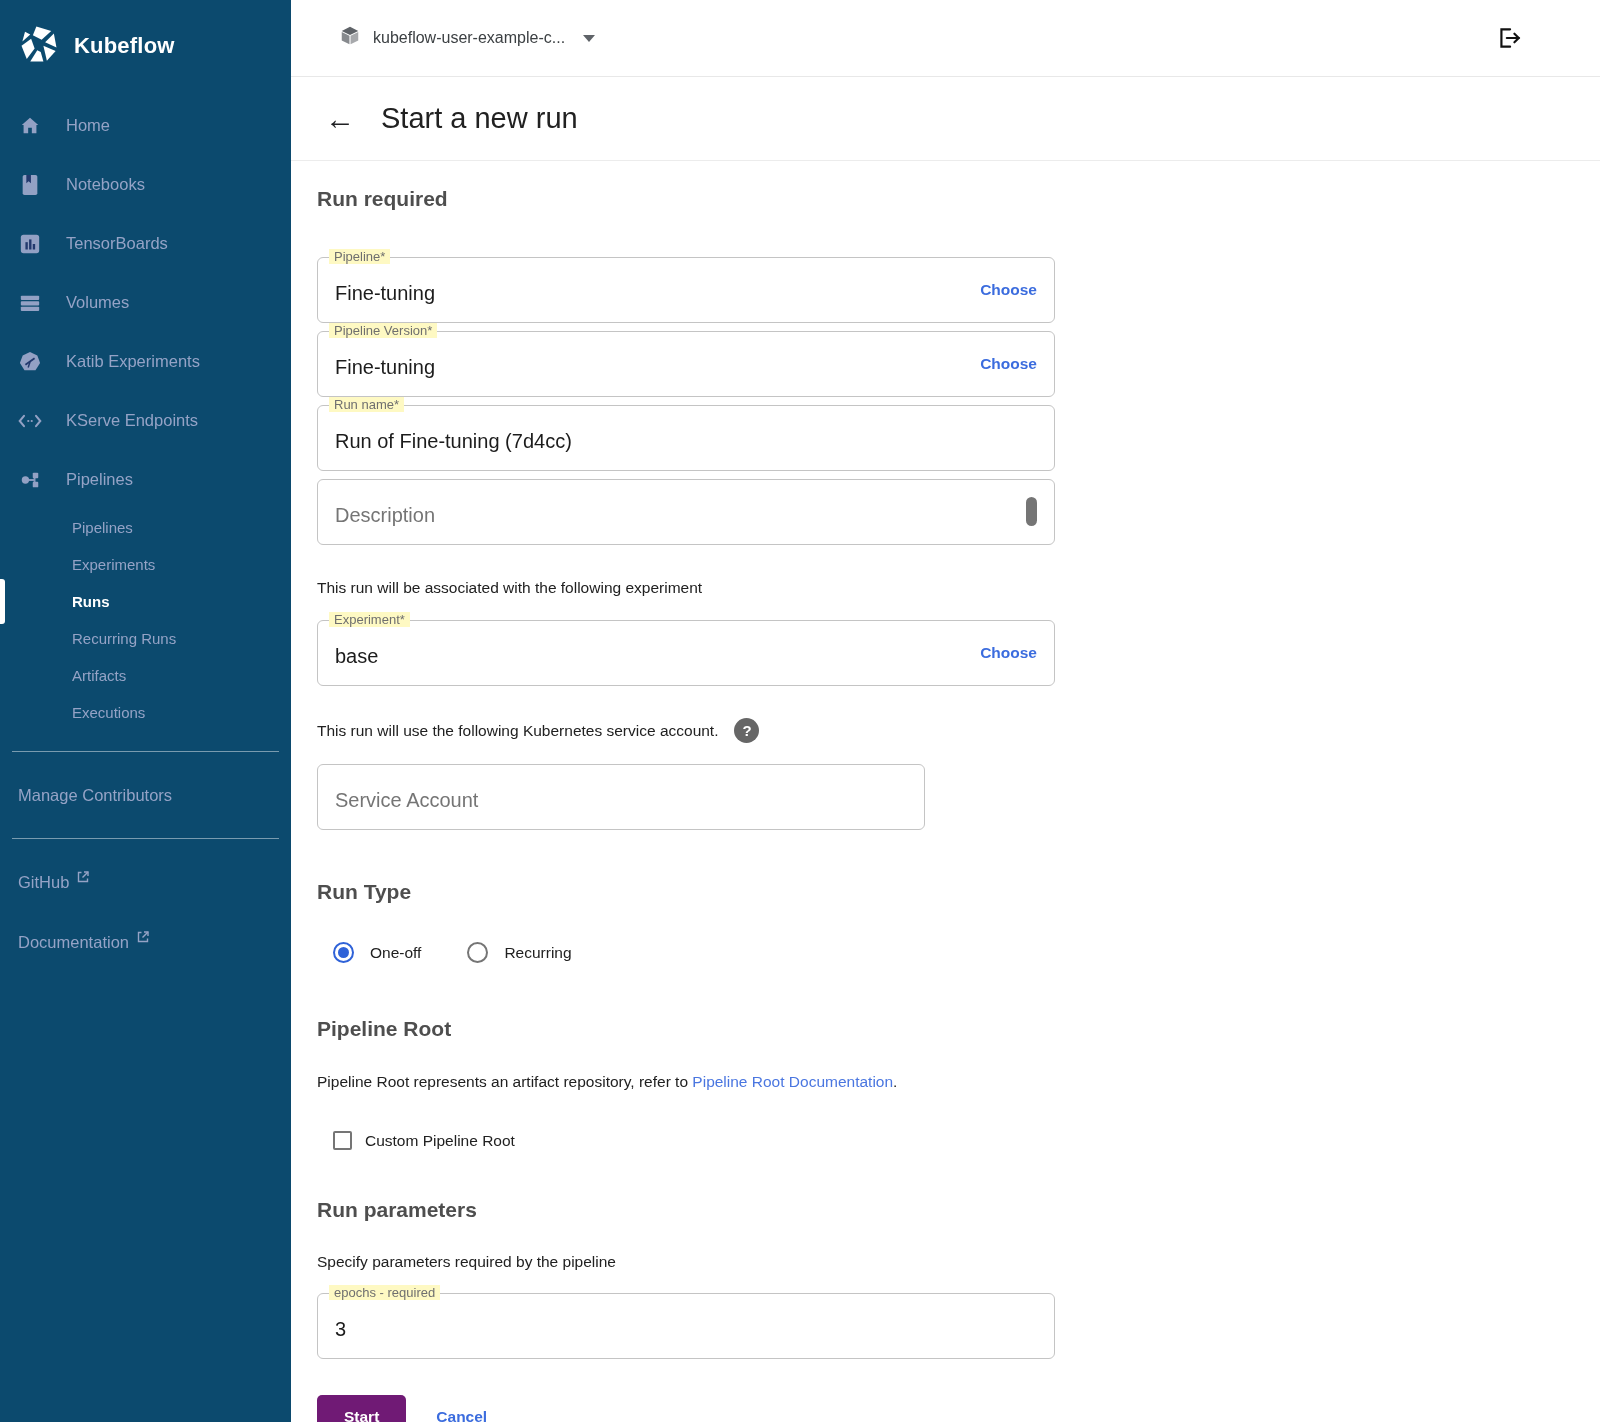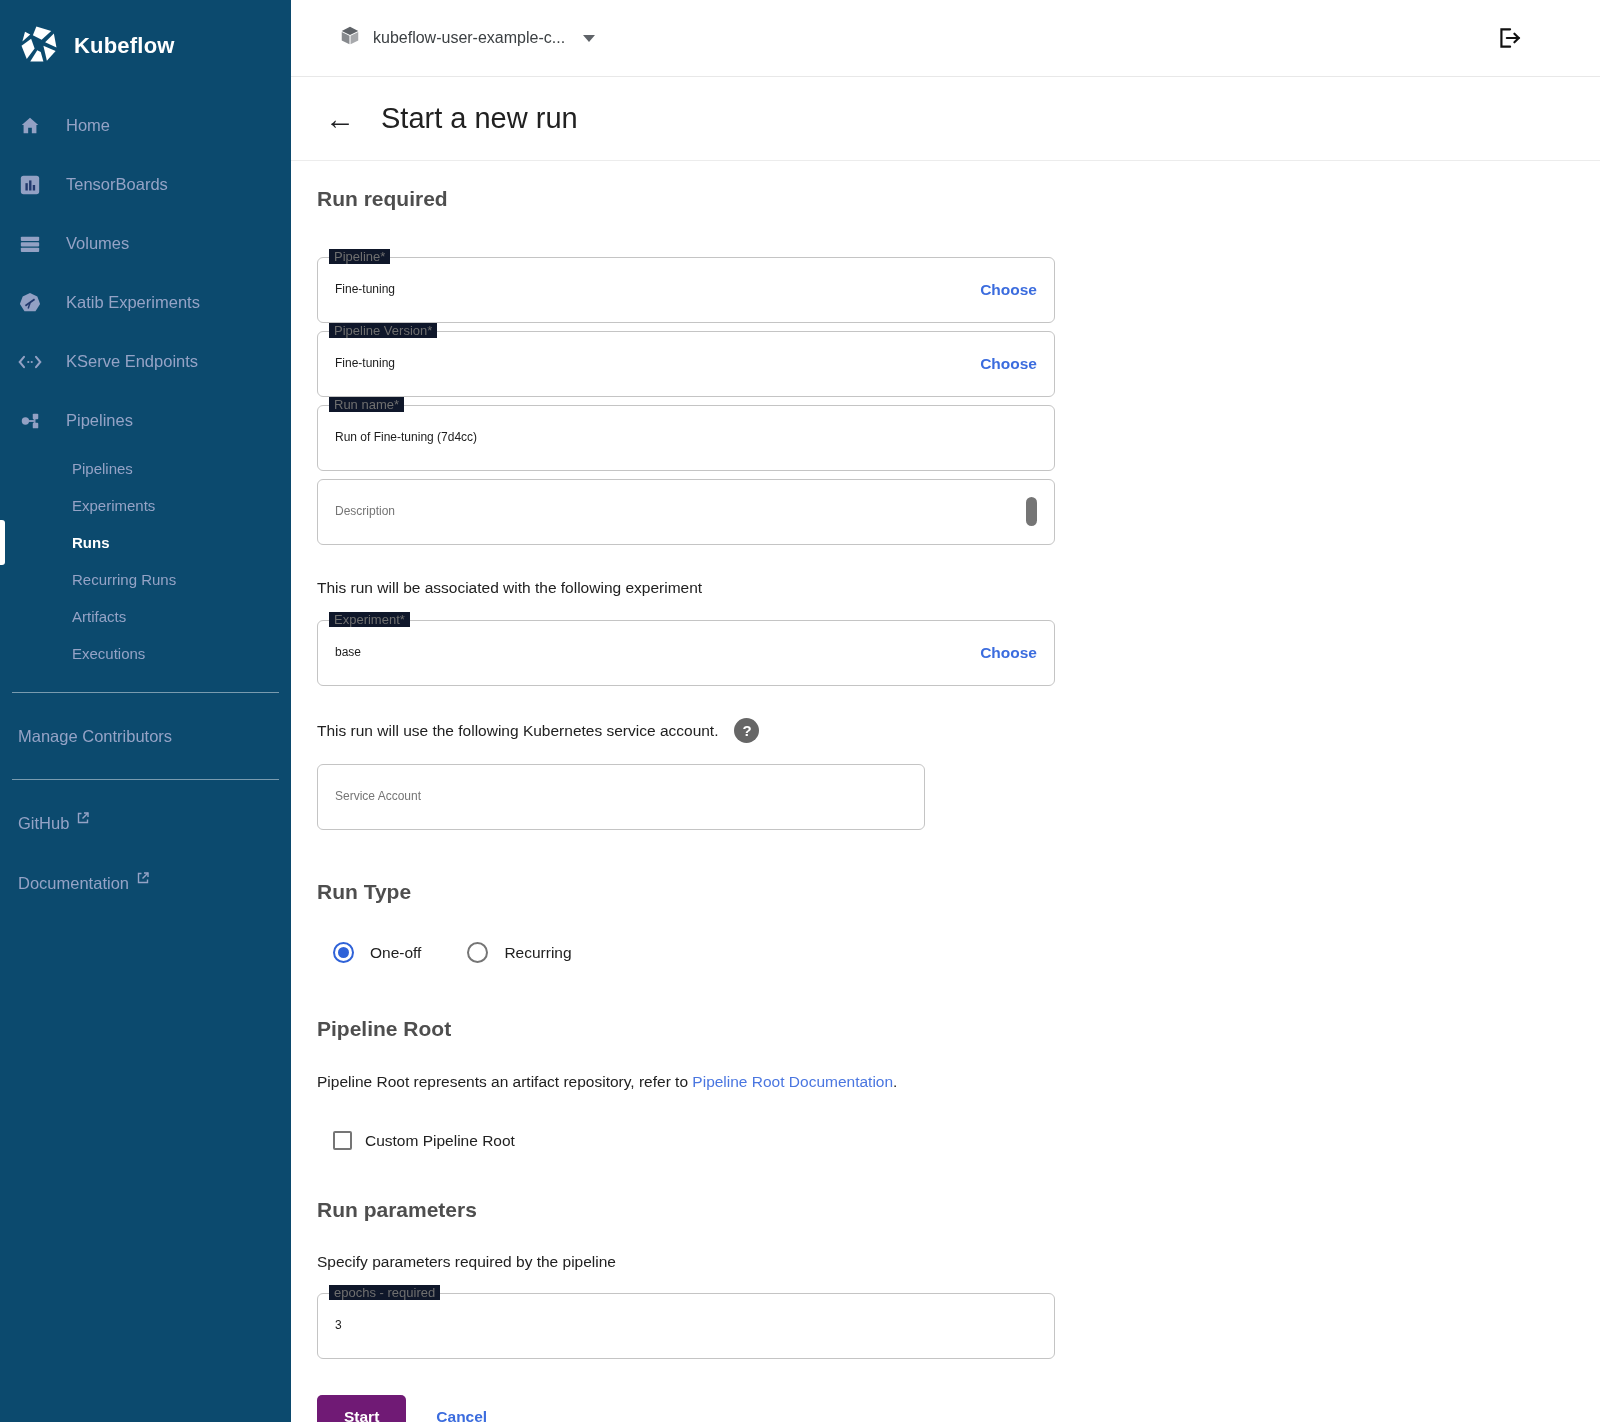--- a/index.html
+++ b/index.html
@@ -35,22 +35,22 @@
 
   .page-header { height:84px; border-bottom:1px solid #ececec; display:flex; align-items:center; padding-left:30px; gap:22px; }
   .back-btn { font-size:30px; color:#202124; cursor:pointer; line-height:1; padding:2px 4px; }
   .page-title { font-size:29px; color:#212121; font-weight:400; }
 
   .content { padding:26px 0 0 26px; width:764px; }
   .section-heading { font-size:21px; font-weight:700; color:#4e4e4e; }
 
   .fields { margin-top:46px; display:flex; flex-direction:column; gap:8px; width:738px; }
   .field { position:relative; height:66px; border:1px solid #c4c4c4; border-radius:6px; background:#fff; }
-  .field-label { position:absolute; top:-9px; left:11px; background:#0f172a; padding:0 5px; font-size:13px; color:#6f6f6f; }
-  .field-value { position:absolute; left:17px; top:24px; font-size:12px; color:#1c1c1c; }
+  .field-label { position:absolute; top:-9px; left:11px; background:#fef9c3; padding:0 5px; font-size:13px; color:#6f6f6f; }
+  .field-value { position:absolute; left:17px; top:24px; font-size:20px; color:#1c1c1c; }
   .field-placeholder { color:#757575; }
   .choose-btn { position:absolute; right:17px; top:23px; color:#3b6cde; font-size:15.5px; font-weight:700; cursor:pointer; }
   .scroll-pill { position:absolute; right:17px; top:17px; width:11px; height:29px; background:#757575; border-radius:6px; }
 
   .note-text { font-size:15.5px; color:#212121; }
   .note1 { margin-top:34px; }
   .field-single { margin-top:23px; width:738px; }
   .sa-row { margin-top:32px; display:flex; align-items:center; gap:16px; }
   .help-icon { width:25px; height:25px; border-radius:50%; background:#666; color:#fff; font-size:15px; font-weight:700; display:flex; align-items:center; justify-content:center; cursor:pointer; }
   .sa-field { margin-top:21px; width:608px; }
@@ -102,20 +102,29 @@
     <div class="nav-item">
       <span class="nav-icon">
         <svg width="22" height="22" viewBox="0 0 24 24" fill="#93a1c4">
             <path d="M12 3l9 8h-2v9h-5v-6h-4v6H5v-9H3z"></path>
           </svg>
       </span>
       <span>Home</span>
     </div>
     <div class="nav-item">
       <span class="nav-icon">
+        <svg width="20" height="22" viewBox="0 0 20 24">
+            <rect x="2" y="1" width="16" height="22" rx="2" fill="#93a1c4"></rect>
+            <path d="M6 1h5v9l-2.5-2L6 10z" fill="#22396d"></path>
+          </svg>
+      </span>
+      <span>Notebooks</span>
+    </div>
+    <div class="nav-item">
+      <span class="nav-icon">
         <svg width="22" height="22" viewBox="0 0 24 24">
             <rect x="2" y="2" width="20" height="20" rx="3" fill="#93a1c4"></rect>
             <rect x="7" y="10" width="2.6" height="8" fill="#22396d"></rect>
             <rect x="11" y="7" width="2.6" height="11" fill="#22396d"></rect>
             <rect x="15" y="12" width="2.6" height="6" fill="#22396d"></rect>
           </svg>
       </span>
       <span>TensorBoards</span>
     </div>
     <div class="nav-item">

